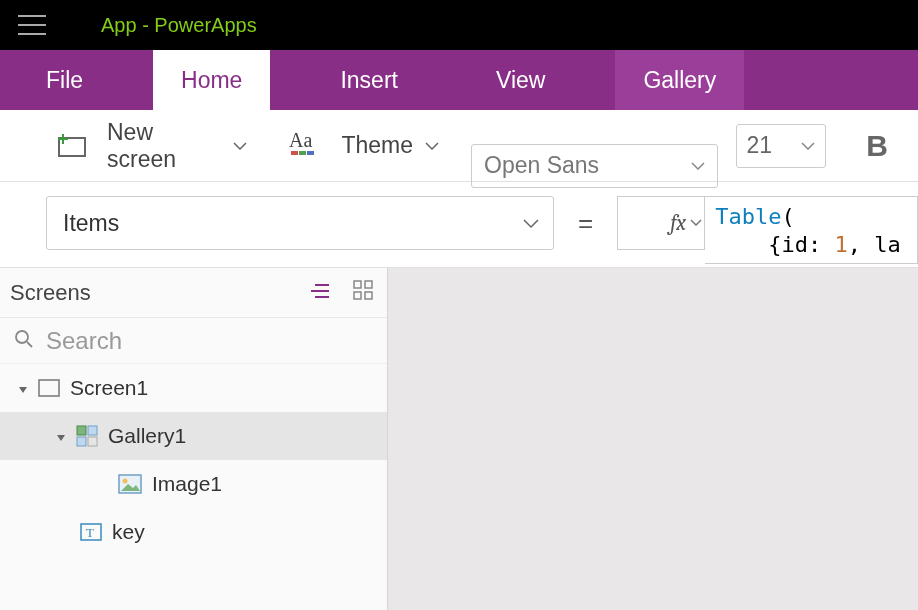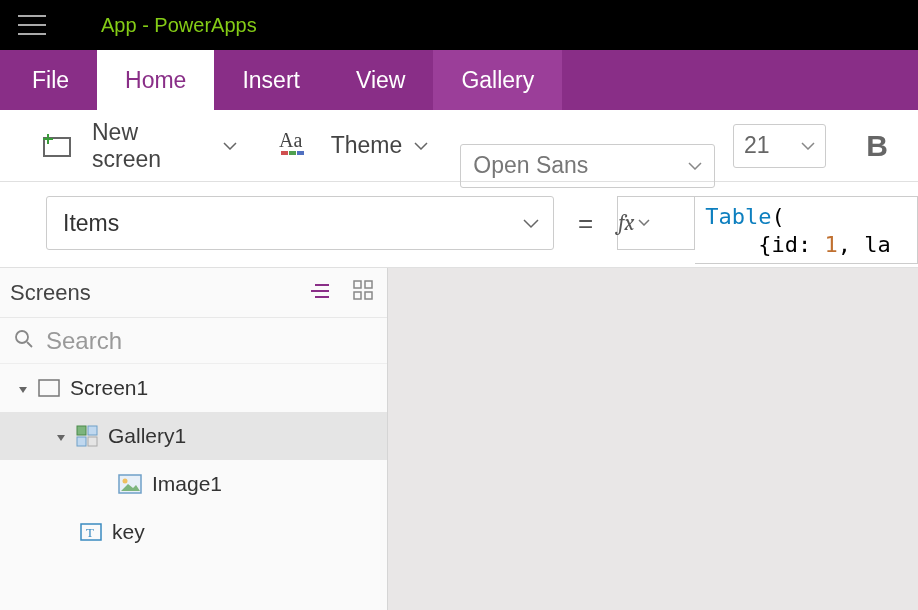--- a/index.html
+++ b/index.html
@@ -25,21 +25,22 @@
       margin-right: 55px;
     }
     .hamburger span {
       display: block; height: 2px; background: #aaa;
     }
     .ribbon-tabs {
       background: #892e87;
       height: 60px;
       display: flex;
       align-items: stretch;
-      padding-left: 4px;
+      padding-left: 18px;
+      gap: 42px;
     }
     .ribbon-tab {
       color: #fff;
       font-size: 23px;
       padding: 0 28px;
       display: flex;
       align-items: center;
       cursor: pointer;
     }
     .ribbon-tab.active {
@@ -48,21 +49,21 @@
     }
     .ribbon-tab.context {
       background: #9b3e99;
     }
     .ribbon-cmds {
       background: #fff;
       border-bottom: 1px solid #e0e0e0;
       height: 72px;
       display: flex;
       align-items: center;
-      padding: 0 30px 0 40px;
+      padding: 0 30px 0 55px;
       font-size: 23px;
       color: #444;
       gap: 8px;
       justify-content: space-between;
     }
     .newscreen-icon svg { display: block; }
     .newscreen-label { margin-left: 10px; margin-right: 4px; }
     .chevron {
       display: inline-block;
       width: 14px; height: 8px;
@@ -119,24 +120,24 @@
     }
     .equals {
       font-size: 26px;
       color: #555;
       padding: 0 24px;
       height: 54px;
       display: flex; align-items: center;
     }
     .fx-box {
       border: 1px solid #ccc;
-      height: 54px; width: 78px;
-      display: flex;
-      align-items: center;
-      justify-content: flex-start;
+      height: 54px; width: 88px;
+      display: flex;
+      align-items: center;
+      justify-content: flex-end;
       gap: 4px;
     }
     .fx-box .fx {
       font-style: italic;
       font-family: "Cambria", serif;
       font-size: 22px;
       color: #555;
     }
     .formula-input {
       border: 1px solid #ccc;

